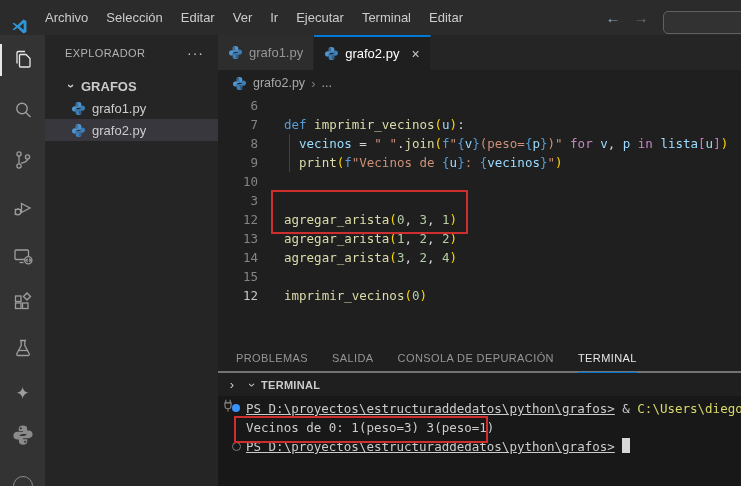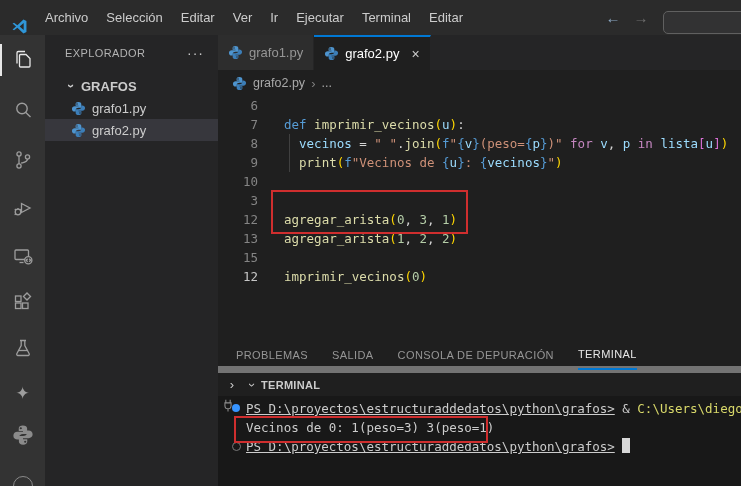--- a/index.html
+++ b/index.html
@@ -53,22 +53,22 @@
   .tok-kw{color:#569cd6;} .tok-fn{color:#dcdcaa;} .tok-var{color:#9cdcfe;} .tok-str{color:#ce9178;}
   .tok-num{color:#b5cea8;} .tok-ctl{color:#c586c0;} .tok-b1{color:#ffd700;} .tok-b2{color:#da70d6;}
   .tok-brc{color:#569cd6;} .tok-pl{color:#d4d4d4;}
   .indent-guide{position:absolute;left:71px;top:99px;width:1px;height:38px;background:#404040;}
   
   .annotation-box{position:absolute;border:2px solid #cf2e2e;pointer-events:none;z-index:5;}
   .box1{left:53px;top:155px;width:193px;height:40px;}
   .box2{left:16px;top:381px;width:250px;height:23px;}
   
   .panel{position:absolute;top:310px;left:0;right:0;height:141px;background:#1f1f1f;}
-  .panel-tabs{position:absolute;top:0;left:0;right:0;height:28px;display:flex;align-items:center;
-    padding-left:18px;border-bottom:7px solid #737373;box-sizing:border-box;}
+  .panel-tabs{position:absolute;top:0;left:0;right:0;height:28px;display:flex;
+    padding-left:18px;border-bottom:2px solid #737373;box-sizing:border-box;}
   .ptab{font-size:11px;letter-spacing:.4px;color:#969696;margin-right:24px;height:27px;line-height:27px;cursor:default;}
   .ptab.active{color:#e7e7e7;border-bottom:2px solid #0078d4;}
   .term-header{position:absolute;top:28px;left:0;right:0;height:23px;background:#1f1f1f;display:flex;align-items:center;}
   .th-max{color:#cccccc;font-size:13px;margin-left:8px;width:12px;text-align:center;}
   .term-header .chev{margin-left:8px;margin-right:3px;}
   .th-label{color:#cccccc;font-size:11px;font-weight:bold;letter-spacing:.3px;}
   .term-content{position:absolute;top:51px;left:0;right:0;bottom:0;background:#181818;overflow:hidden;}
   .plug-slot{position:absolute;left:3px;top:2px;}
   .term-line{position:relative;height:19px;line-height:19px;padding-left:28px;white-space:pre;
     font-family:"DejaVu Sans Mono",monospace;font-size:12.5px;color:#cccccc;}
@@ -238,20 +238,21 @@
 
     <div class="code" id="code">
         <div class="code-line"><span class="gut">6</span><span class="lcode"></span></div>
         <div class="code-line"><span class="gut">7</span><span class="lcode"><span class="tok-kw">def </span><span class="tok-fn">imprimir_vecinos</span><span class="tok-b1">(</span><span class="tok-var">u</span><span class="tok-b1">)</span><span class="tok-pl">:</span></span></div>
         <div class="code-line"><span class="gut">8</span><span class="lcode"><span class="tok-pl">  </span><span class="tok-var">vecinos</span><span class="tok-pl"> = </span><span class="tok-str">" "</span><span class="tok-pl">.</span><span class="tok-fn">join</span><span class="tok-b1">(</span><span class="tok-kw">f</span><span class="tok-str">"</span><span class="tok-brc">{</span><span class="tok-var">v</span><span class="tok-brc">}</span><span class="tok-str">(peso=</span><span class="tok-brc">{</span><span class="tok-var">p</span><span class="tok-brc">}</span><span class="tok-str">)"</span><span class="tok-pl"> </span><span class="tok-ctl">for</span><span class="tok-pl"> </span><span class="tok-var">v</span><span class="tok-pl">, </span><span class="tok-var">p</span><span class="tok-pl"> </span><span class="tok-ctl">in</span><span class="tok-pl"> </span><span class="tok-var">lista</span><span class="tok-b2">[</span><span class="tok-var">u</span><span class="tok-b2">]</span><span class="tok-b1">)</span></span></div>
         <div class="code-line"><span class="gut">9</span><span class="lcode"><span class="tok-pl">  </span><span class="tok-fn">print</span><span class="tok-b1">(</span><span class="tok-kw">f</span><span class="tok-str">"Vecinos de </span><span class="tok-brc">{</span><span class="tok-var">u</span><span class="tok-brc">}</span><span class="tok-str">: </span><span class="tok-brc">{</span><span class="tok-var">vecinos</span><span class="tok-brc">}</span><span class="tok-str">"</span><span class="tok-b1">)</span></span></div>
         <div class="code-line"><span class="gut">10</span><span class="lcode"></span></div>
         <div class="code-line"><span class="gut">3</span></div>
         <div class="code-line"><span class="gut">12</span><span class="lcode"><span class="tok-fn">agregar_arista</span><span class="tok-b1">(</span><span class="tok-num">0</span><span class="tok-pl">, </span><span class="tok-num">3</span><span class="tok-pl">, </span><span class="tok-num">1</span><span class="tok-b1">)</span></span></div>
         <div class="code-line"><span class="gut">13</span><span class="lcode"><span class="tok-fn">agregar_arista</span><span class="tok-b1">(</span><span class="tok-num">1</span><span class="tok-pl">, </span><span class="tok-num">2</span><span class="tok-pl">, </span><span class="tok-num">2</span><span class="tok-b1">)</span></span></div>
+        <div class="code-line"><span class="gut">14</span><span class="lcode"><span class="tok-fn">agregar_arista</span><span class="tok-b1">(</span><span class="tok-num">3</span><span class="tok-pl">, </span><span class="tok-num">2</span><span class="tok-pl">, </span><span class="tok-num">4</span><span class="tok-b1">)</span></span></div>
         <div class="code-line"><span class="gut">15</span><span class="lcode"></span></div>
         <div class="code-line active"><span class="gut">12</span><span class="lcode"><span class="tok-fn">imprimir_vecinos</span><span class="tok-b1">(</span><span class="tok-num">0</span><span class="tok-b1">)</span></span></div>
       </div>
     <div class="indent-guide"></div>
     <div class="annotation-box box1"></div>
 
     <div class="panel">
       <div class="panel-tabs" id="panel-tabs">
           <span class="ptab">PROBLEMAS</span>
           <span class="ptab">SALIDA</span>

